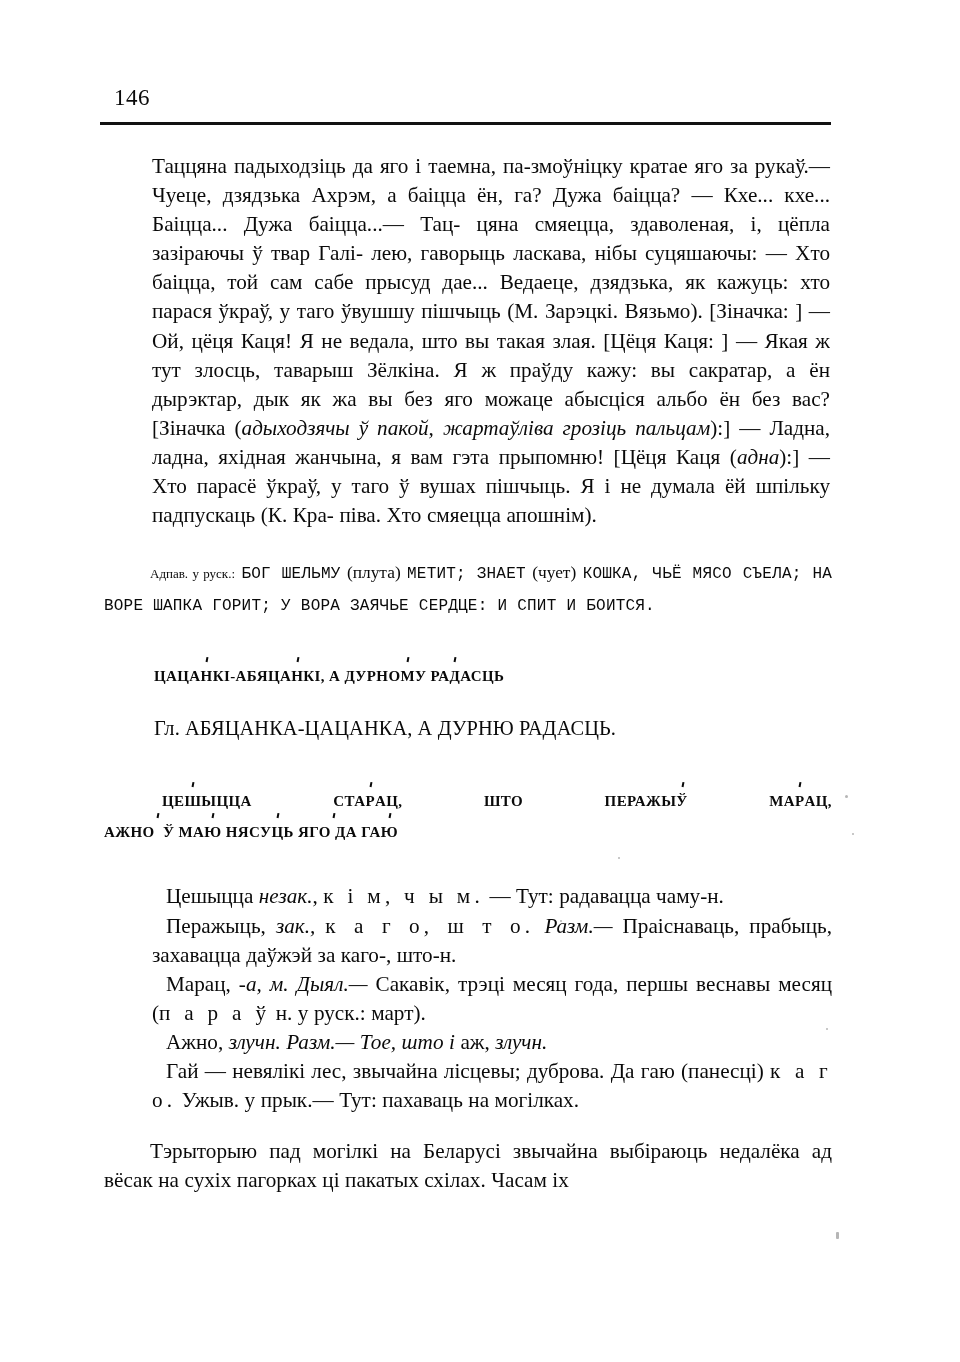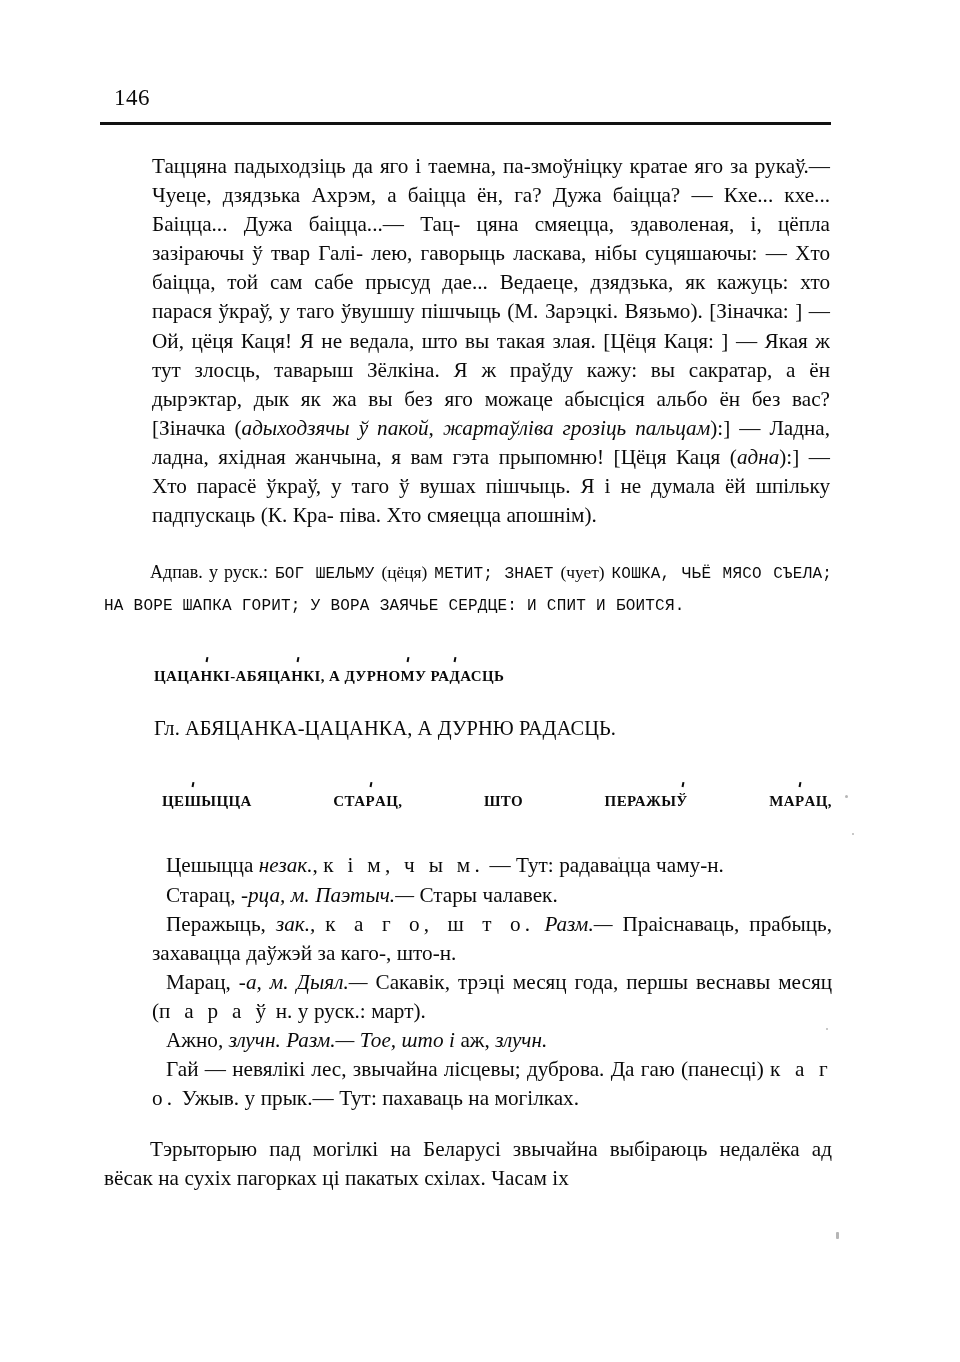--- a/index.html
+++ b/index.html
@@ -75,21 +75,21 @@
   .equiv p { text-indent: 46px; }
   .equiv .caps {
     font-size: 16px;
     letter-spacing: 0.2px;
     font-family: Liberation Mono, monospace;
   }
   .equiv .small {
     font-size: 17.4px;
   }
   .equiv .lead {
-    font-size: 18px;
+    font-size: 13px;
   }
 
   
   .headword {
     padding-left: 50px;
     padding-right: 2px;
     font-weight: bold;
     font-size: 15px;
     line-height: 31px;
     letter-spacing: 0.4px;
@@ -187,49 +187,47 @@
         <span>— Ладна, ладна, яхідная жанчына, я вам гэта прыпомню!</span>
         <span>[Цёця Каця (<i>адна</i>):] — Хто парасё ўкраў, у таго ў вушах</span>
         <span>пішчыць. Я і не думала ёй шпільку падпускаць (К. Кра-</span>
         <span>піва. Хто смяецца апошнім).</span>
       </p>
     </div>
 
     <div class="equiv">
       <p><span class="lead">Адпав. у руск.:</span>
         <span class="caps">БОГ ШЕЛЬМУ</span>
-        <span class="small">(цёця)</span>
+        <span class="small">(плута)</span>
         <span class="caps">МЕТИТ; ЗНАЕТ</span>
         <span class="small">(чует)</span>
         <span class="caps">КОШКА, ЧЬЁ МЯСО СЪЕЛА; НА ВОРЕ ШАПКА ГОРИТ; У ВОРА ЗАЯЧЬЕ СЕРДЦЕ: И СПИТ И БОИТСЯ.</span>
       </p>
     </div>
 
     <div class="headword hw-one">
       <span>ЦАЦА<span class="ac">Н</span>КІ-АБЯЦА<span class="ac">Н</span>КІ, А ДУРНО<span class="ac">М</span>У РА<span class="ac">Д</span>АСЦЬ</span>
     </div>
 
     <div class="refline">
       <span>Гл. АБЯЦАНКА-ЦАЦАНКА, А ДУРНЮ РАДАСЦЬ.</span>
     </div>
 
     <div class="headword hw-two">
       <span class="l1">ЦЕ<span class="ac">Ш</span>ЫЦЦА&nbsp;&nbsp;&nbsp; СТА<span class="ac">Р</span>АЦ,&nbsp;&nbsp;&nbsp; ШТО&nbsp;&nbsp;&nbsp; ПЕРАЖЫ<span class="ac">Ў</span>&nbsp;&nbsp;&nbsp; МА<span class="ac">Р</span>АЦ,</span>
+      <span class="l2">АЖНО<span class="ac">&nbsp;</span> Ў МА<span class="ac">Ю</span> НЯСУ<span class="ac">Ц</span>Ь ЯГО<span class="ac">&nbsp;</span>ДА ГА<span class="ac">Ю</span></span>
     </div>
 
     <div class="defs">
       <p><span>Цешыцца</span>
         <i>незак.</i>,
         <span class="sp">к і м,  ч ы м.</span>
         <span>—</span>
         <span>Тут: радавацца чаму-н.</span></p>
 
-      <p><span>Старац</span>,
-        <i>-рца, м. Паэтыч.—</i>
-        <span>Стары чалавек.</span></p>
 
       <p><span>Перажыць</span>,
         <i>зак.,</i>
         <span class="sp">к а г о,  ш т о.</span>
         <i>Разм.—</i>
         <span>Праіснаваць, прабыць, захавацца даўжэй за каго-, што-н.</span></p>
 
       <p><span>Марац</span>,
         <i>-а, м. Дыял.—</i>
         <span>Сакавік, трэці месяц года, першы веснавы месяц (<span class="sp">п а р а ў</span> н. у руск.: март).</span></p>

